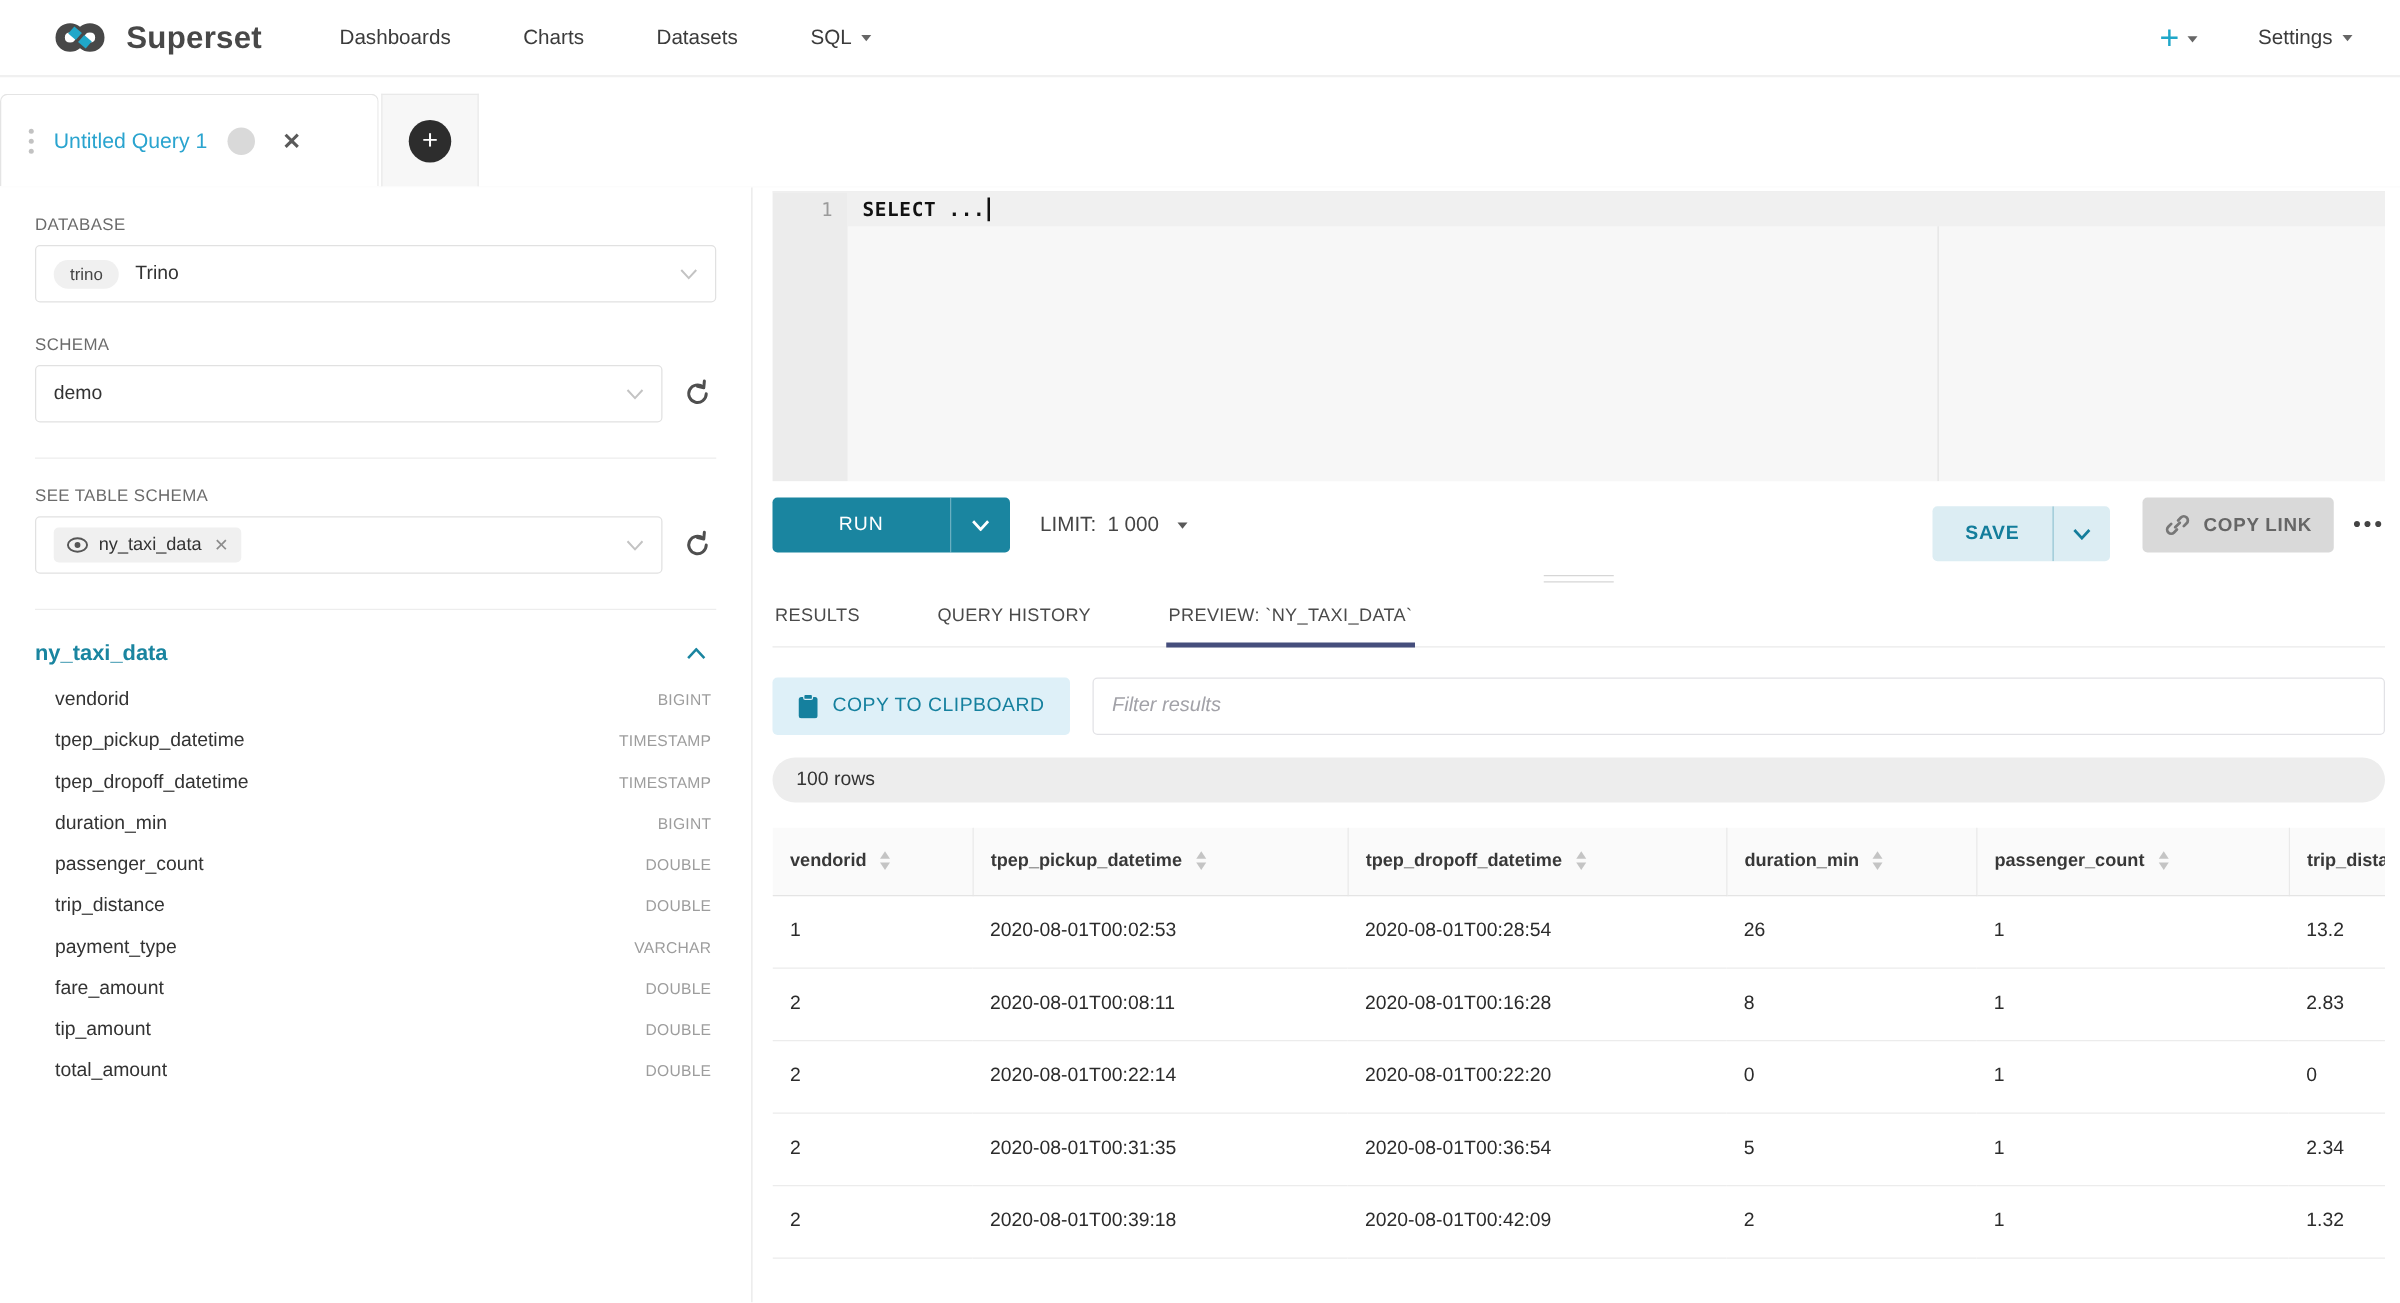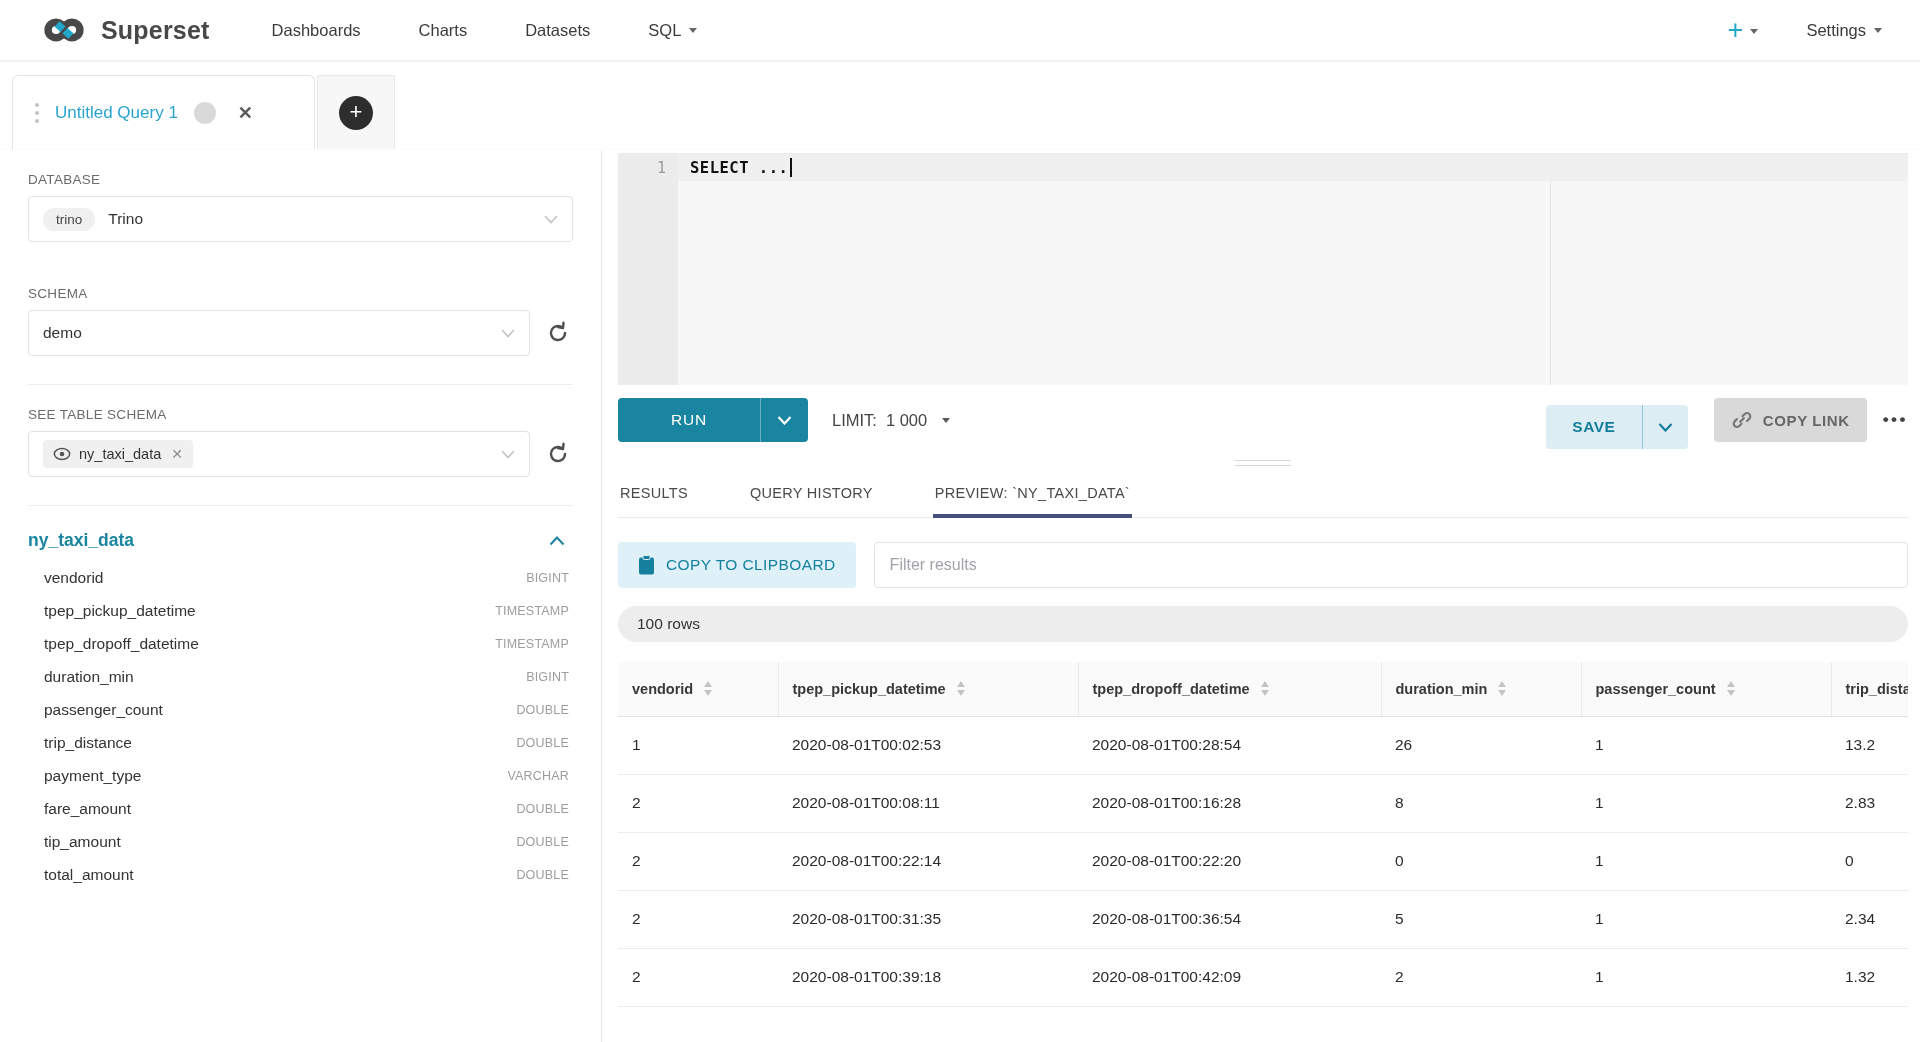--- a/index.html
+++ b/index.html
@@ -16,21 +16,21 @@
   .nav-item { font-size:16.5px; color:#3b3b3b; cursor:pointer; display:flex; align-items:center; }
   .navbar .spacer { flex:1; }
   .nav-right { display:flex; align-items:center; gap:48px; }
   .plus-link { color:#20a7c9; font-size:27px; font-weight:400; line-height:1; display:flex; align-items:center; cursor:pointer; }
   .settings-link { font-size:16.5px; color:#3b3b3b; display:flex; align-items:center; cursor:pointer; }
   .caret-down { width:0; height:0; border-left:4.5px solid transparent; border-right:4.5px solid transparent;
     border-top:5.5px solid #666; margin-left:8px; display:inline-block; }
   .plus-link .caret-down { margin-left:7px; margin-top:3px; }
 
   
-  .tabstrip { height:88px; flex:0 0 88px; background:#fff; display:flex; align-items:flex-end; padding-left:12px; border-bottom:1px solid #fbfbfb; }
+  .tabstrip { height:88px; flex:0 0 88px; background:#fff; display:flex; align-items:flex-end; padding-left:0; border-bottom:1px solid #fbfbfb; }
   .query-tab { width:303px; height:74px; background:#fff; border:1px solid #e4e4e4; border-bottom:none;
     border-radius:6px 6px 0 0; display:flex; align-items:center; padding:0 20px 0 22px; position:relative; z-index:2; cursor:pointer; }
   .drag-dots { display:flex; flex-direction:column; gap:4px; cursor:grab; }
   .drag-dots i { width:4px; height:4px; border-radius:50%; background:#c2c2c2; display:block; }
   .query-tab-label { margin-left:16px; font-size:17px; color:#2aa4cf; }
   .tab-status-dot { width:22px; height:22px; border-radius:50%; background:#d9d9d9; margin-left:16px; }
   .tab-close { margin-left:22px; font-size:18px; font-weight:bold; color:#5a5a5a; cursor:pointer; line-height:1; }
   .add-tab-stub { width:78px; height:74px; margin-left:2px; background:#f7f7f7; border:1px solid #e9e9e9; border-bottom:none;
     display:flex; align-items:center; justify-content:center; cursor:pointer; }
   .add-tab-circle { width:34px; height:34px; border-radius:50%; background:#2d2d2d; color:#fff; font-size:22px;
@@ -100,21 +100,21 @@
 
   
   .south-tabs { display:flex; gap:58px; border-bottom:1px solid #eaeaea; margin-top:2px; }
   .south-tab { font-size:14.5px; color:#4a4a4a; letter-spacing:0.3px; padding:12px 2px 16px 2px; position:relative; cursor:pointer; }
   .south-tab.active::after { content:""; position:absolute; left:0; right:0; bottom:-1px; height:4px; background:#454e7c; }
   .results-controls { display:flex; align-items:center; margin-top:24px; }
   .copy-clip-btn { height:46px; background:#def0f8; border:none; border-radius:4px; padding:0 20px;
     display:flex; align-items:center; gap:11px; color:#15809e; font-size:15.5px; font-weight:normal; letter-spacing:0.4px; cursor:pointer;
     font-family:"Liberation Sans", sans-serif; }
   .filter-input { flex:1; height:46px; margin-left:18px; border:1px solid #e2e2e6; border-radius:4px;
-    padding:0 15px; font-size:16px; color:#333; font-family:"Liberation Sans", sans-serif; outline:none; }
+    padding:0 15px; font-size:16px; color:#333; font-family:"Liberation Sans", sans-serif; outline:none;font-style:italic; }
   .filter-input::placeholder { color:#a2a2a8; }
   .rowcount-pill { display:inline-block; margin-top:18px; background:#ededed; border-radius:19px; padding:9px 19px;
     font-size:15.5px; color:#333; }
 
   
   .results-wrap { margin-top:20px; overflow:hidden; flex:1; }
   table.results { border-collapse:collapse; table-layout:fixed; width:1413px; }
   .results col:nth-child(1){width:160px;} .results col:nth-child(2){width:300px;}
   .results col:nth-child(3){width:303px;} .results col:nth-child(4){width:200px;}
   .results col:nth-child(5){width:250px;} .results col:nth-child(6){width:200px;}
@@ -191,21 +191,21 @@
           <span class="db-pill">trino</span>
           <span class="db-name">Trino</span>
           <span class="select-chevron">
             <svg width="14" height="9" viewBox="0 0 14 9">
                 <path d="M1 1 L7 7.5 L13 1" fill="none" stroke="#c3c3c3" stroke-width="1.6"></path>
               </svg>
           </span>
         </div>
       </div>
 
-      <div class="field-label mt-schema" style="margin-top:44px;">SCHEMA</div>
+      <div class="field-label mt-schema" style="margin-top:26px;">SCHEMA</div>
       <div class="select-row">
         <div class="select-box">
           <span class="schema-value">demo</span>
           <span class="select-chevron">
             <svg width="14" height="9" viewBox="0 0 14 9">
                 <path d="M1 1 L7 7.5 L13 1" fill="none" stroke="#c3c3c3" stroke-width="1.6"></path>
               </svg>
           </span>
         </div>
         <button class="refresh-btn">

